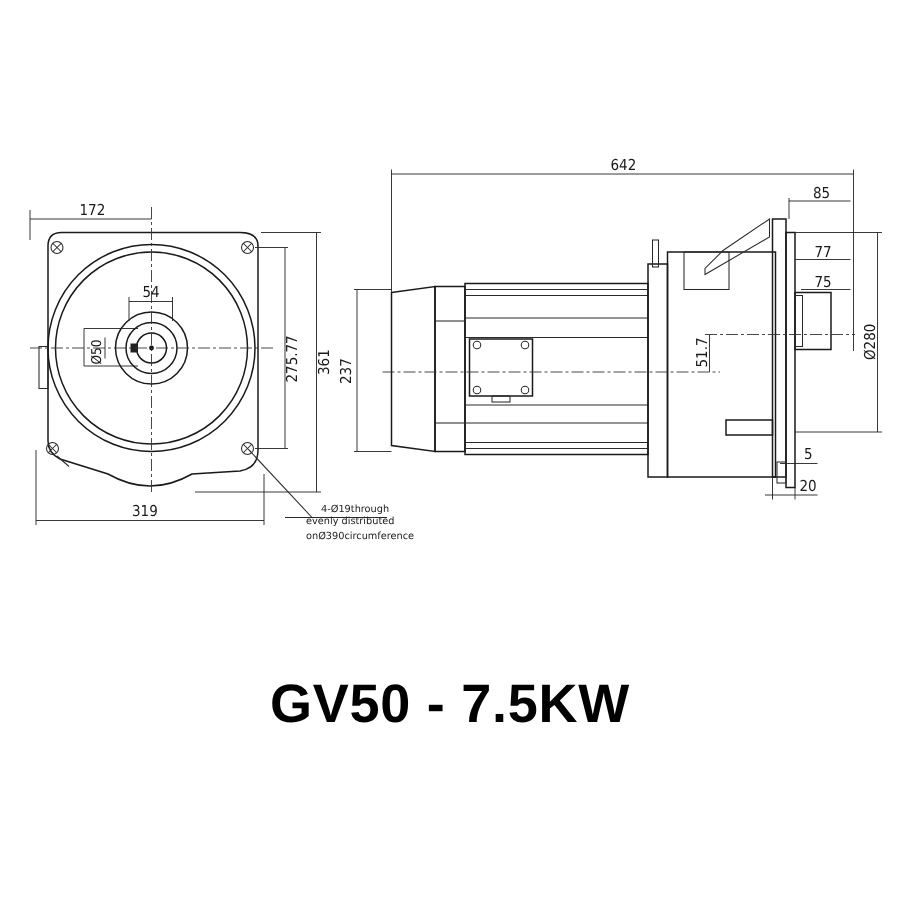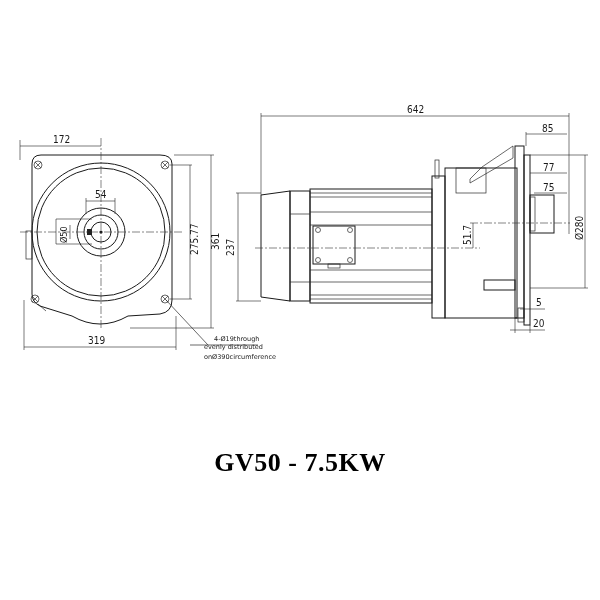--- a/index.html
+++ b/index.html
@@ -6,21 +6,21 @@
     body { width: 600px; height: 600px; position: relative; overflow: hidden; font-family: "DejaVu Sans", sans-serif; }
     #drawing { position: absolute; left: 0; top: 0; width: 600px; height: 600px; }
     .ln { stroke: #1a1a1a; stroke-width: 1; fill: none; }
     .thin { stroke: #2a2a2a; stroke-width: 0.7; fill: none; }
     .center { stroke: #333; stroke-width: 0.6; fill: none; stroke-dasharray: 8 2 2 2; }
     .dim { stroke: #222; stroke-width: 0.6; fill: none; }
     .dimtxt { font-family: "DejaVu Sans Condensed", "DejaVu Sans", sans-serif; font-size: 10px; fill: #1a1a1a; }
     .note { font-family: "DejaVu Sans", sans-serif; font-size: 6.5px; fill: #1a1a1a; }
     #title {
       position: absolute; left: 0; top: 448px; width: 600px; text-align: center;
-      font-family: Liberation Serif, serif; font-weight: bold; font-size: 26px; color: #000;
+      font-family: Liberation Sans, sans-serif; font-weight: bold; font-size: 36px; color: #000;
       letter-spacing: 0.5px;
     }
   </style>
 </head>
 <body>
 
 <svg id="drawing" viewBox="0 0 600 600" xmlns="http://www.w3.org/2000/svg">
 
   <g>
 

